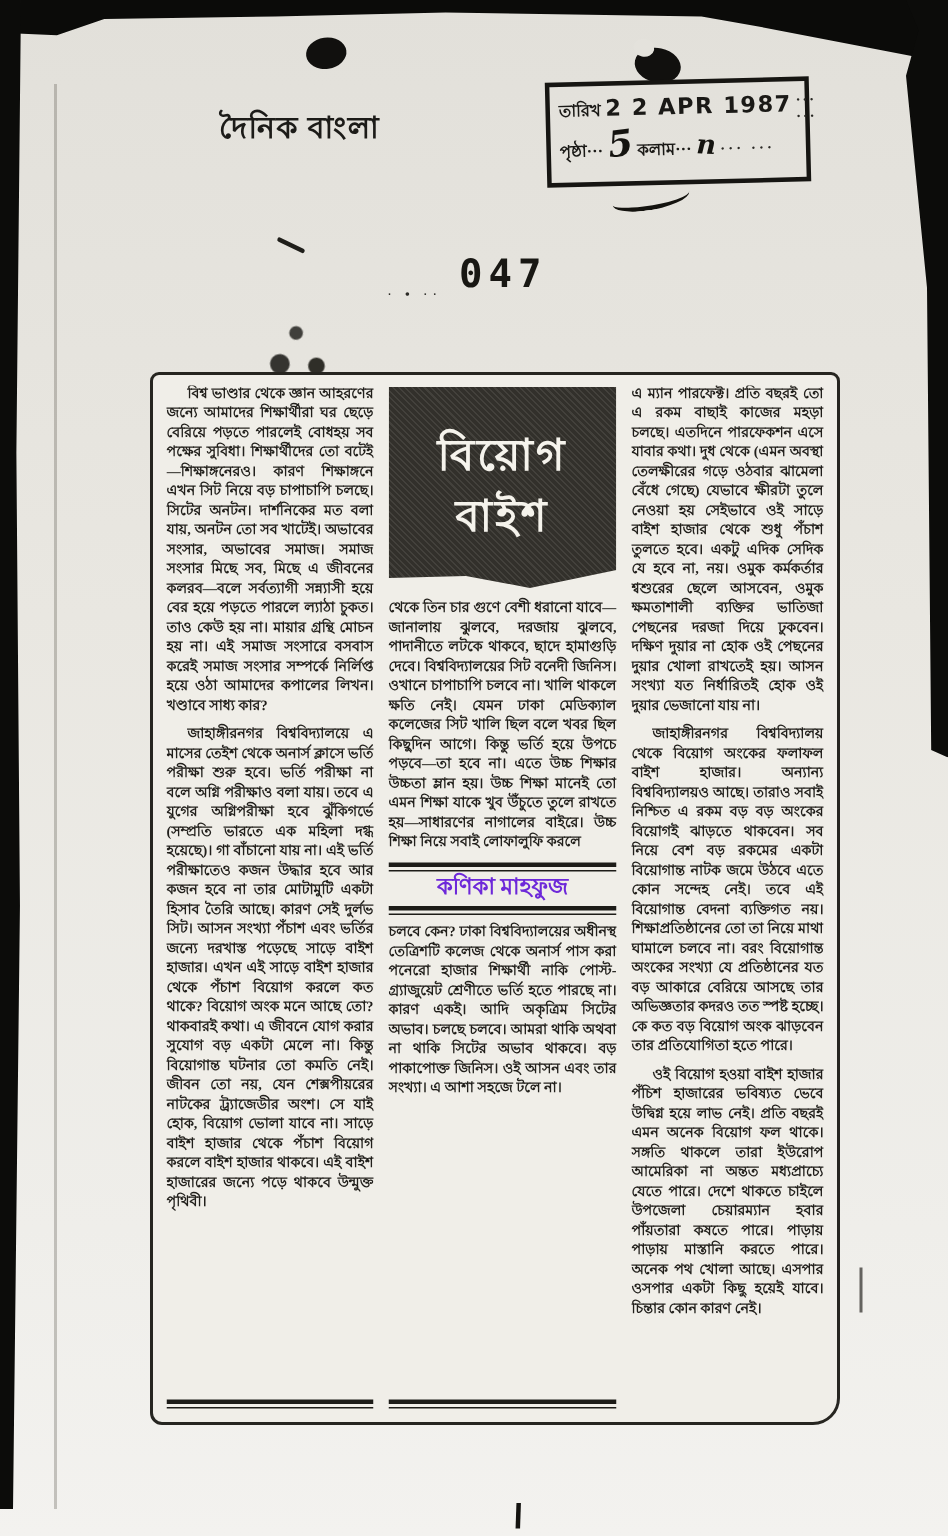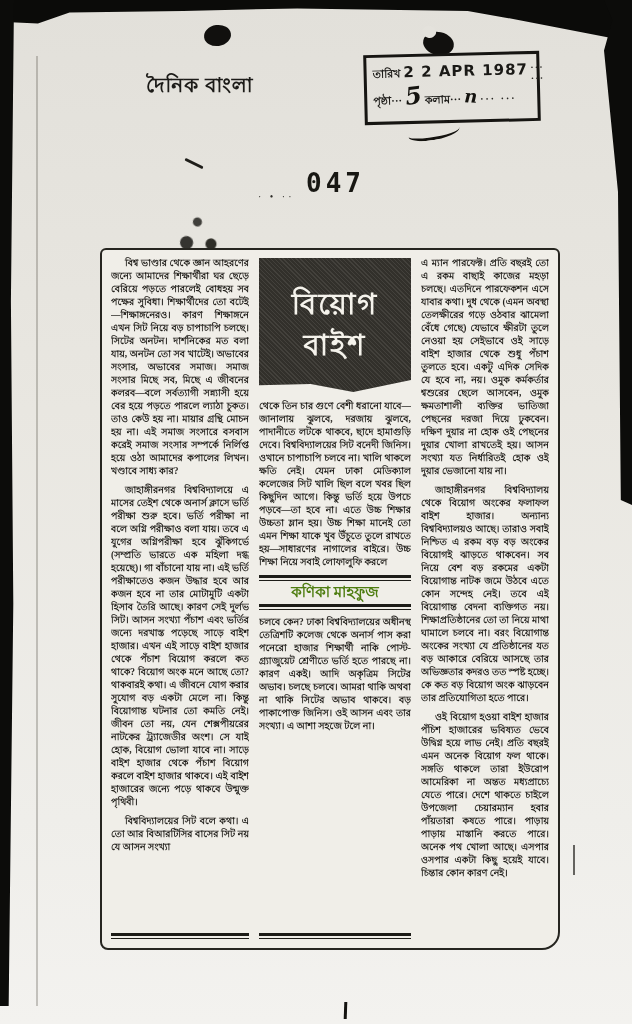--- a/index.html
+++ b/index.html
@@ -78,21 +78,21 @@
   .headline-block{height:134px;margin:1px 0 8px;position:relative;
     background:#32302b;
     background-image:repeating-linear-gradient(45deg,rgba(238,234,226,.09) 0 1px,transparent 1px 3px);
     clip-path:polygon(0 0,100% 0,100% 91%,62% 100%,34% 94%,0 95%);
     display:flex;flex-direction:column;justify-content:center;align-items:center;}
   .hl-line{color:#f5f3ec;font-weight:700;font-size:29px;line-height:41px;letter-spacing:2px;
     filter:blur(.4px);white-space:nowrap;}
 
   
   .byline-box{margin:4px 0 6px;}
-  .byline-name{text-align:center;font-weight:700;font-size:15px;line-height:21px;color:#4d7c0f;
+  .byline-name{text-align:center;font-weight:700;font-size:15px;line-height:21px;color:#6d28d9;
     padding:1px 0;filter:blur(.3px);}
 </style>
 </head>
 <body>
 
 <div id="page">
 
   <div class="edge-top"></div>
   <div class="edge-left"></div>
   <div class="edge-right"></div>
@@ -125,21 +125,20 @@
 
   <div class="smudge"></div>
   <div class="mark-arrow"></div>
 
   <div class="clip">
     <div class="cols">
 
       <div class="col col-l">
         <p>বিশ্ব ভাণ্ডার থেকে জ্ঞান আহরণের জন্যে আমাদের শিক্ষার্থীরা ঘর ছেড়ে বেরিয়ে পড়তে পারলেই বোধহয় সব পক্ষের সুবিধা। শিক্ষার্থীদের তো বটেই —শিক্ষাঙ্গনেরও। কারণ শিক্ষাঙ্গনে এখন সিট নিয়ে বড় চাপাচাপি চলছে। সিটের অনটন। দার্শনিকের মত বলা যায়, অনটন তো সব খাটেই। অভাবের সংসার, অভাবের সমাজ। সমাজ সংসার মিছে সব, মিছে এ জীবনের কলরব—বলে সর্বত্যাগী সন্ন্যাসী হয়ে বের হয়ে পড়তে পারলে ল্যাঠা চুকত। তাও কেউ হয় না। মায়ার গ্রন্থি মোচন হয় না। এই সমাজ সংসারে বসবাস করেই সমাজ সংসার সম্পর্কে নির্লিপ্ত হয়ে ওঠা আমাদের কপালের লিখন। খণ্ডাবে সাধ্য কার?</p>
         <p>জাহাঙ্গীরনগর বিশ্ববিদ্যালয়ে এ মাসের তেইশ থেকে অনার্স ক্লাসে ভর্তি পরীক্ষা শুরু হবে। ভর্তি পরীক্ষা না বলে অগ্নি পরীক্ষাও বলা যায়। তবে এ যুগের অগ্নিপরীক্ষা হবে ঝুঁকিগর্ভে (সম্প্রতি ভারতে এক মহিলা দগ্ধ হয়েছে)। গা বাঁচানো যায় না। এই ভর্তি পরীক্ষাতেও কজন উদ্ধার হবে আর কজন হবে না তার মোটামুটি একটা হিসাব তৈরি আছে। কারণ সেই দুর্লভ সিট। আসন সংখ্যা পঁচাশ এবং ভর্তির জন্যে দরখাস্ত পড়েছে সাড়ে বাইশ হাজার। এখন এই সাড়ে বাইশ হাজার থেকে পঁচাশ বিয়োগ করলে কত থাকে? বিয়োগ অংক মনে আছে তো? থাকবারই কথা। এ জীবনে যোগ করার সুযোগ বড় একটা মেলে না। কিন্তু বিয়োগান্ত ঘটনার তো কমতি নেই। জীবন তো নয়, যেন শেক্সপীয়রের নাটকের ট্র্যাজেডীর অংশ। সে যাই হোক, বিয়োগ ভোলা যাবে না। সাড়ে বাইশ হাজার থেকে পঁচাশ বিয়োগ করলে বাইশ হাজার থাকবে। এই বাইশ হাজারের জন্যে পড়ে থাকবে উন্মুক্ত পৃথিবী।</p>
-        <p>বিশ্ববিদ্যালয়ের সিট বলে কথা। এ তো আর বিআরটিসির বাসের সিট নয় যে আসন সংখ্যা</p>
         <div class="dbl-rule">
           <div class="rule-thick"></div>
           <div class="rule-thin"></div>
         </div>
       </div>
 
       <div class="col col-m">
         <div class="headline-block">
           <div class="hl-line">বিয়োগ</div>
           <div class="hl-line">বাইশ</div>

